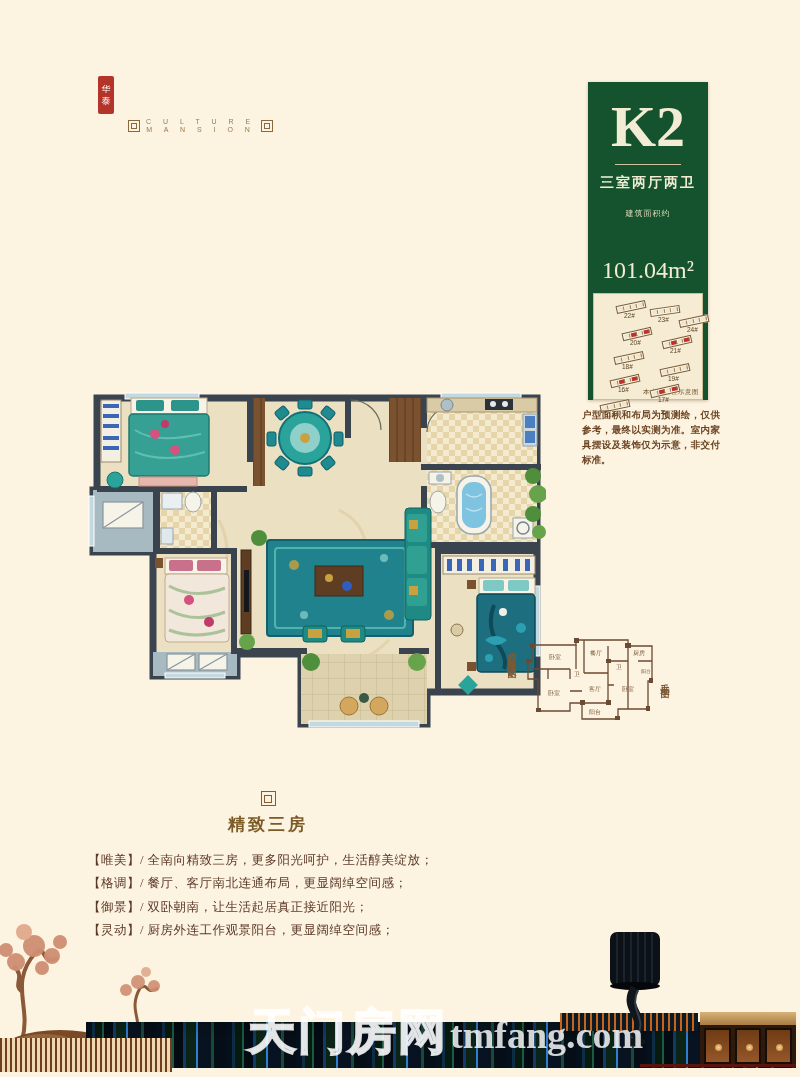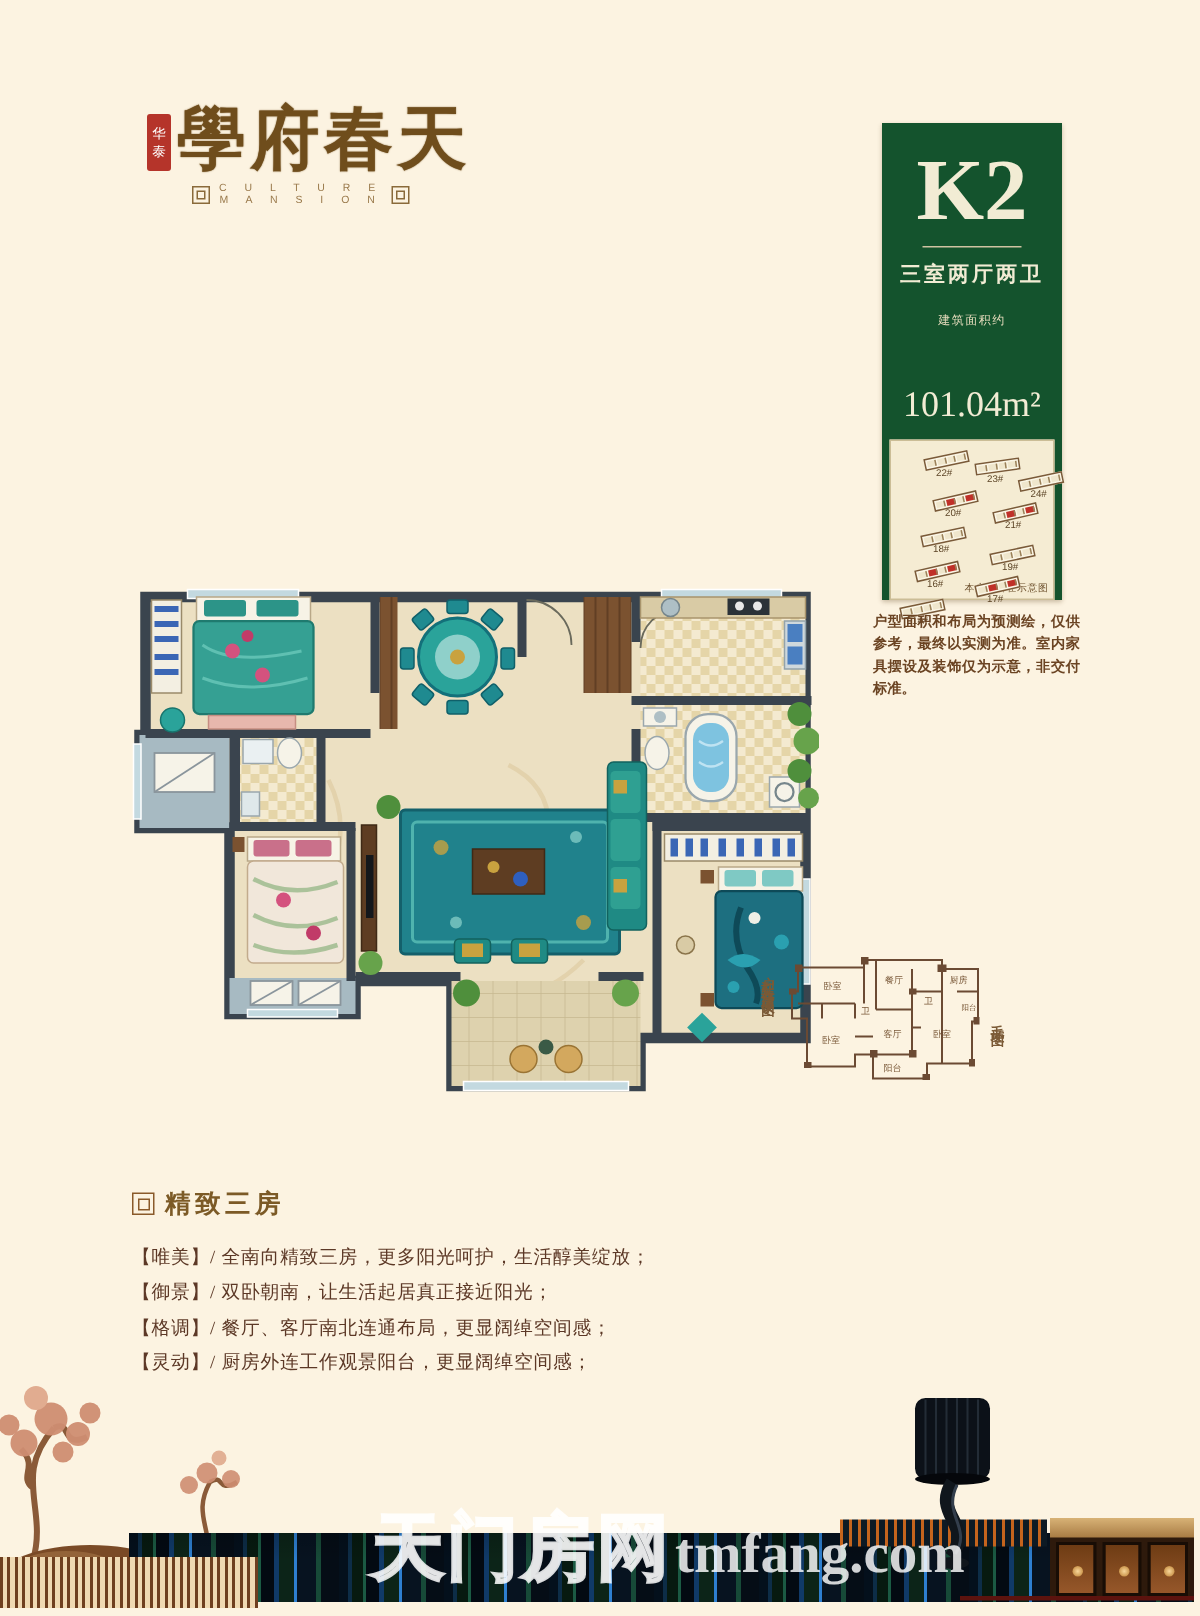--- a/index.html
+++ b/index.html
@@ -79,21 +79,21 @@
   
   .vlabel{
     writing-mode:vertical-rl;letter-spacing:3px;font-size:9px;color:#7b5a36;font-weight:bold;
   }
   .vlabel.decorated{left:505px;top:644px;height:72px;}
   .vlabel.bare{left:658px;top:676px;height:34px;}
   .bare-plan{left:522px;top:633px;width:136px;height:88px;}
 
   
   .features{left:88px;top:791px;width:360px;}
-  .features-head{display:flex;align-items:center;gap:7px;}
+  .features-head{display:flex;align-items:center;gap:7px;flex-direction:column;}
   .seal-bullet{
     width:13px;height:13px;border:1.5px solid #8a5a2a;position:relative;
   }
   .seal-bullet::after{content:"";position:absolute;inset:2.5px;border:1px solid #8a5a2a;}
   .features-title{font-size:17px;color:#7c5a26;font-weight:bold;letter-spacing:3px;}
   .features-list{list-style:none;margin:13px 0 0;padding:0;}
   .features-list li{
     font-size:12.5px;line-height:23.4px;color:#5c3826;font-weight:normal;letter-spacing:.5px;
   }
 
@@ -143,21 +143,20 @@
 </style>
 </head>
 <body>
 
 <div class="abs brand">
   <div class="brand-row">
     <div class="brand-seal">
       <span>华</span>
       <span>泰</span>
     </div>
-    <div class="brand-title">學府春天</div>
   </div>
   <div class="brand-sub">
     <span class="mini-seal"></span>
     <span class="brand-sub-text">
       <span>C U L T U R E</span><br>
       <span>M A N S I O N</span>
     </span>
     <span class="mini-seal"></span>
   </div>
 </div>
@@ -495,22 +494,22 @@
 
 <div class="abs vlabel bare">毛坯图</div>
 
 <div class="abs features">
   <div class="features-head">
     <span class="seal-bullet"></span>
     <span class="features-title">精致三房</span>
   </div>
   <ul class="features-list" id="features-list">
       <li>【唯美】/ 全南向精致三房，更多阳光呵护，生活醇美绽放；</li>
+      <li>【格调】/ 餐厅、客厅南北连通布局，更显阔绰空间感；</li>
       <li>【御景】/ 双卧朝南，让生活起居真正接近阳光；</li>
-      <li>【格调】/ 餐厅、客厅南北连通布局，更显阔绰空间感；</li>
       <li>【灵动】/ 厨房外连工作观景阳台，更显阔绰空间感；</li>
     </ul>
 </div>
 
 <svg class="abs" style="left:0;top:922px;width:200px;height:150px" viewBox="0 0 200 150">
   <path d="M22,118 C32,84 8,62 36,30 M36,30 C48,24 40,44 58,36 M22,70 C12,62 26,56 14,44" fill="none" stroke="#8a5a38" stroke-width="4"></path>
   <g fill="#cf8e72" opacity=".95">
     <circle cx="34" cy="24" r="11"></circle>
       <circle cx="52" cy="34" r="8"></circle>
       <circle cx="16" cy="40" r="9"></circle>

